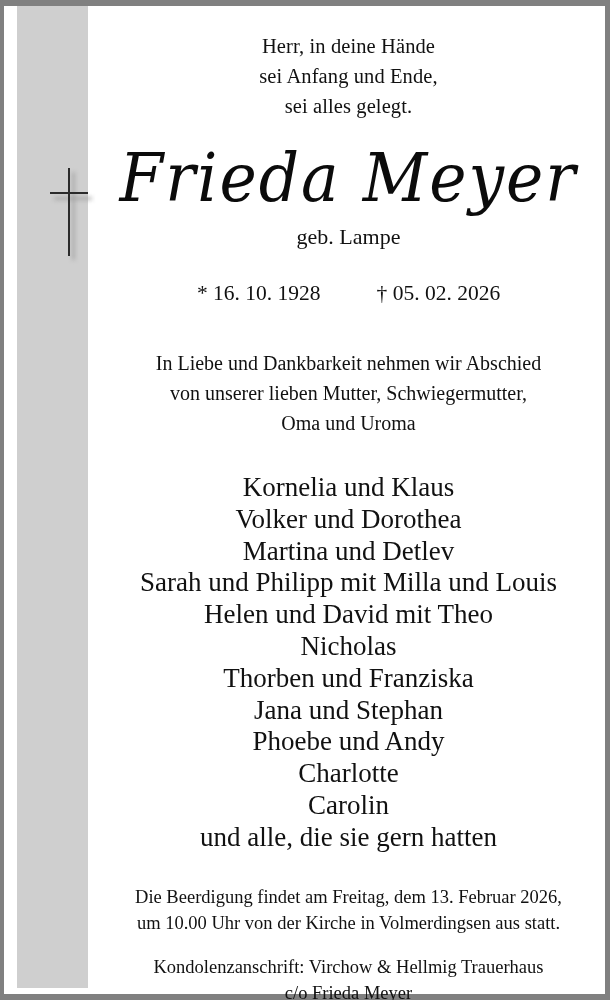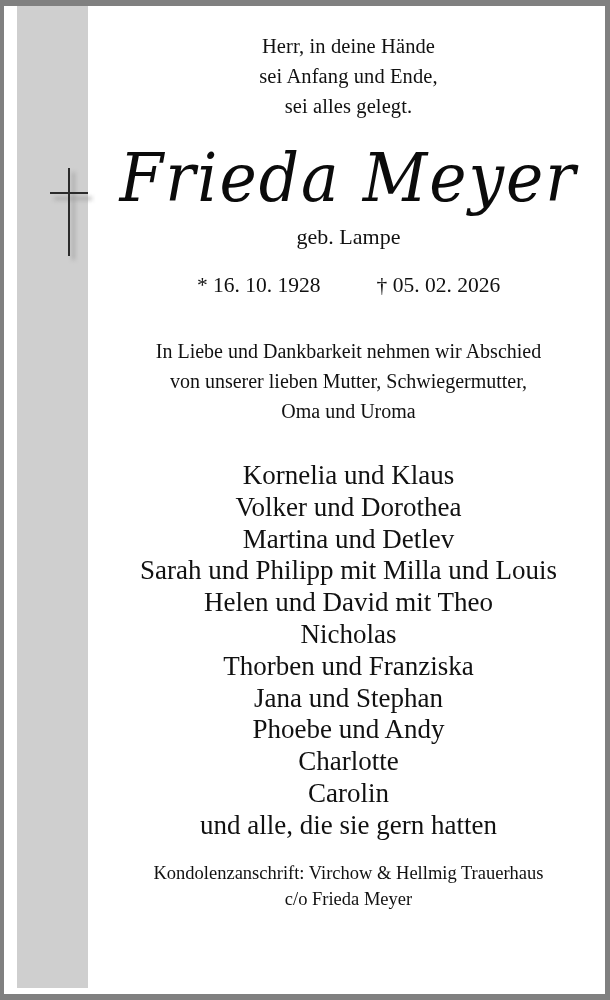--- a/index.html
+++ b/index.html
@@ -105,21 +105,21 @@
   }
 
   .maiden-name {
     margin: 0;
     padding-top: 10px;
     font-size: 22px;
     line-height: 28px;
   }
 
   .dates {
-    margin: 4px;
+    margin: 12px;
     padding-top: 16px;
     font-size: 21.5px;
     line-height: 28px;
   }
   .dates .birth { margin-right: 56px; }
   .dates .death { }
 
   .farewell {
     margin: 8px;
     padding-top: 29px;
@@ -203,20 +203,24 @@
       <li>Helen und David mit Theo</li>
       <li>Nicholas</li>
       <li>Thorben und Franziska</li>
       <li>Jana und Stephan</li>
       <li>Phoebe und Andy</li>
       <li>Charlotte</li>
       <li>Carolin</li>
       <li>und alle, die sie gern hatten</li>
     </ul>
 
+    <p class="funeral">
+      <span class="line">Die Beerdigung findet am Freitag, dem 13. Februar 2026,</span>
+      <span class="line">um 10.00 Uhr von der Kirche in Volmerdingsen aus statt.</span>
+    </p>
 
     <p class="condolence">
       <span class="line">Kondolenzanschrift: Virchow &amp; Hellmig Trauerhaus</span>
       <span class="line">c/o Frieda Meyer</span>
     </p>
 
   </div>
 </div>
 
 </body></html>

